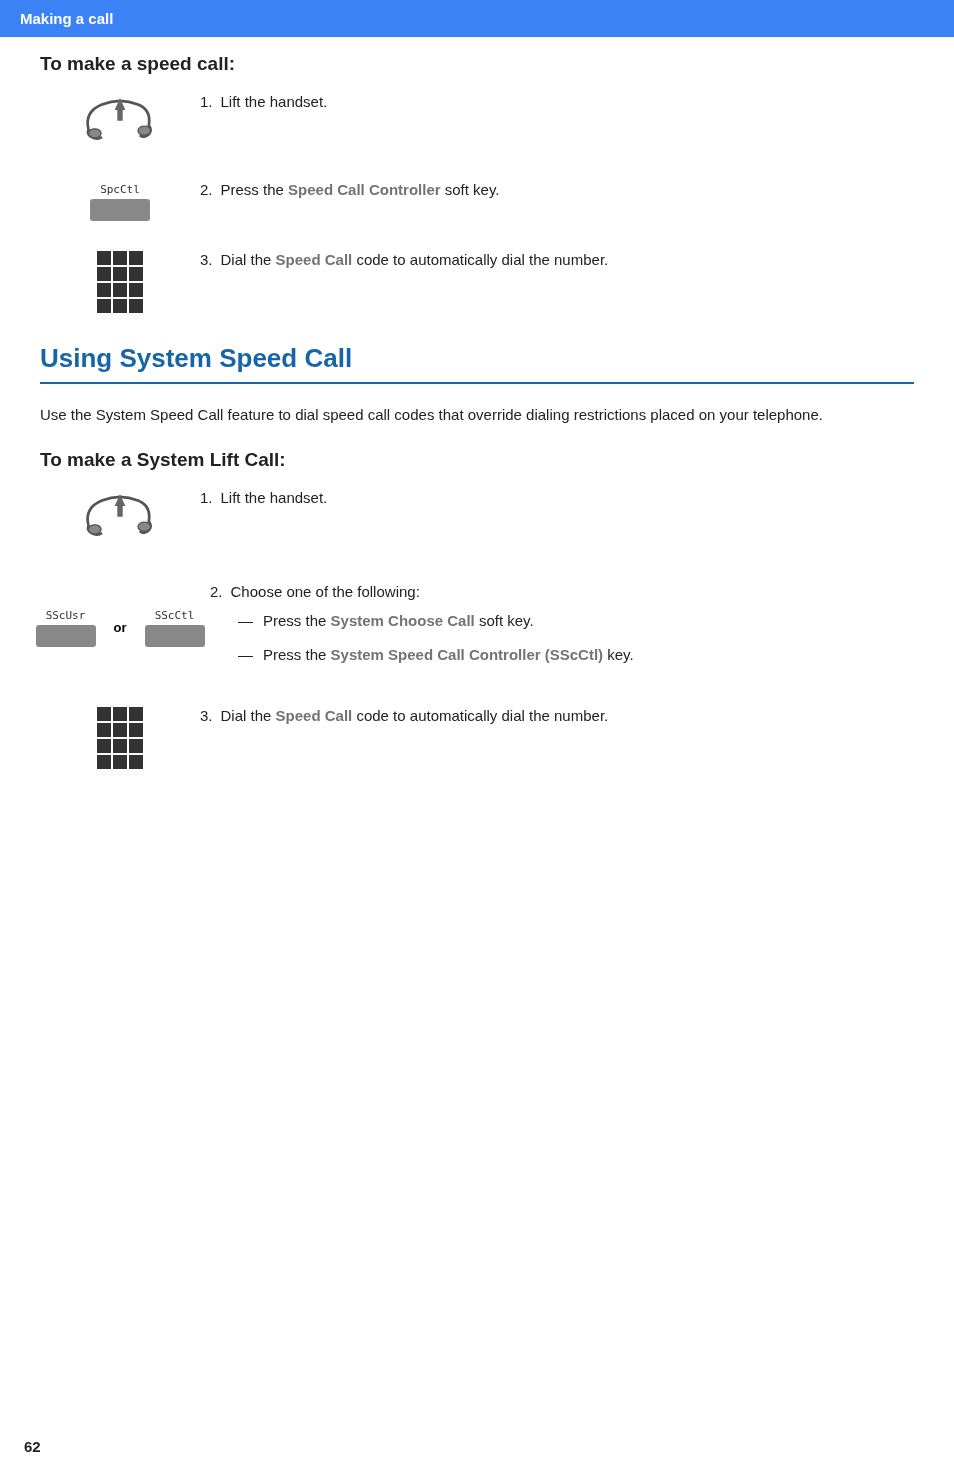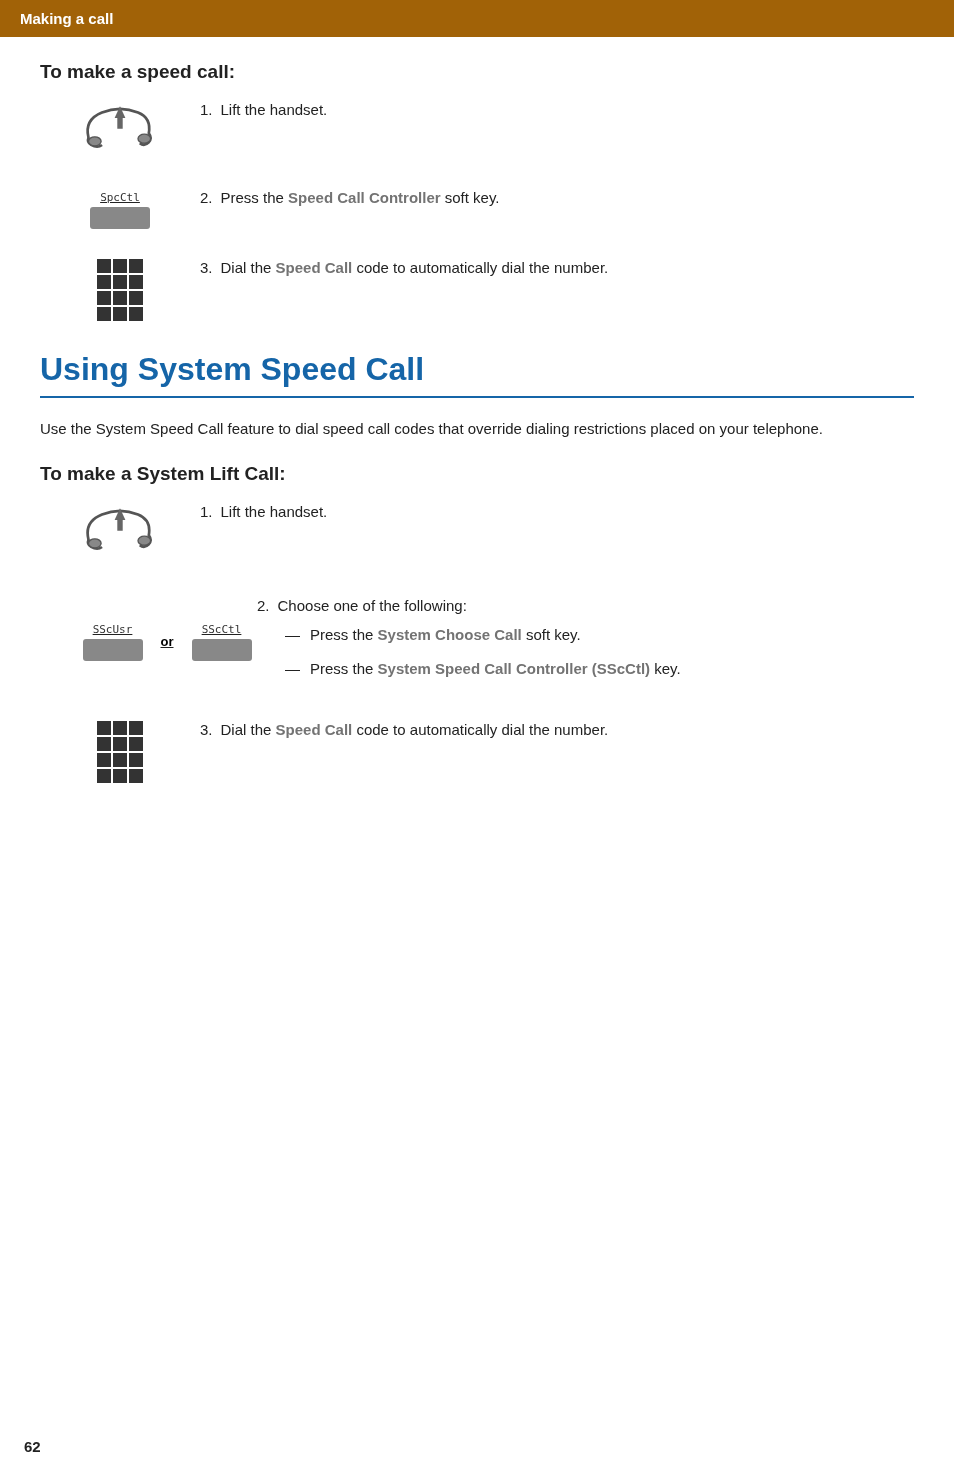--- a/index.html
+++ b/index.html
@@ -7,23 +7,23 @@
       font-family: Arial, sans-serif;
       background: #fff;
       width: 954px;
       min-height: 1475px;
       position: relative;
       font-size: 15px;
       color: #222;
     }
 
     .header-bar {
-      background: #a16207;
+      background: #3b82f6;
       padding: 10px 20px;
-      margin-bottom: 24px;
+      margin-bottom: 16px;
     }
     .header-bar span {
       color: #fff;
       font-weight: bold;
       font-size: 15px;
     }
 
     .page-content {
       padding: 0 40px 80px 40px;
     }
@@ -39,21 +39,20 @@
       align-items: flex-start;
       margin-bottom: 28px;
     }
 
     .step-icon {
       width: 160px;
       min-width: 160px;
       display: flex;
       align-items: center;
       justify-content: center;
-      text-decoration: underline;
     }
 
     .step-number {
       font-size: 15px;
       margin-right: 8px;
       color: #222;
     }
 
     .step-content {
       display: flex;
@@ -103,21 +102,21 @@
       height: 14px;
       background: #333;
     }
 
     
     .section-divider {
       margin: 30px 0 20px 0;
     }
     .section-title {
       color: #1565a8;
-      font-size: 32px;
+      font-size: 26px;
       font-weight: bold;
       margin-bottom: 8px;
     }
     .divider-line {
       border: none;
       border-top: 2px solid #1565a8;
       margin-bottom: 20px;
     }
 
     .intro-text {
@@ -256,21 +255,21 @@
           <rect x="47" y="18" width="6" height="12" fill="#666"></rect>
         </svg>
       </div>
       <div class="step-content">
         <span class="step-number">1.</span>
         <span>Lift the handset.</span>
       </div>
     </div>
 
     <div class="step-row" style="align-items: flex-start;">
-      <div class="step-icon" style="padding-top: 30px; margin-left: 47px;">
+      <div class="step-icon" style="padding-top: 30px;">
         <div class="softkey-pair">
           <div class="softkey-btn">
             <span class="softkey-label">SScUsr</span>
             <div class="softkey-rect"></div>
           </div>
           <span class="or-text">or</span>
           <div class="softkey-btn">
             <span class="softkey-label">SScCtl</span>
             <div class="softkey-rect"></div>
           </div>

